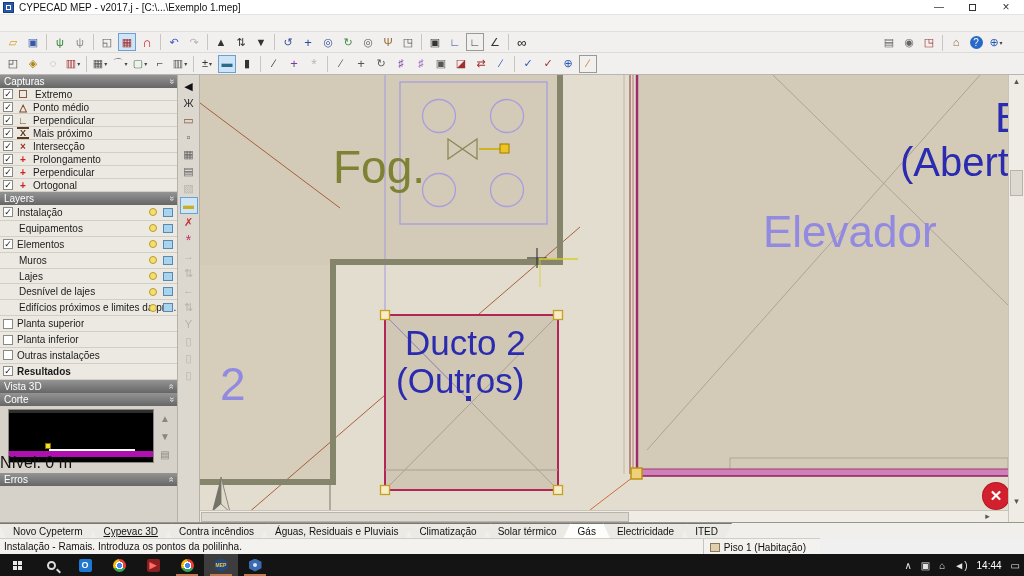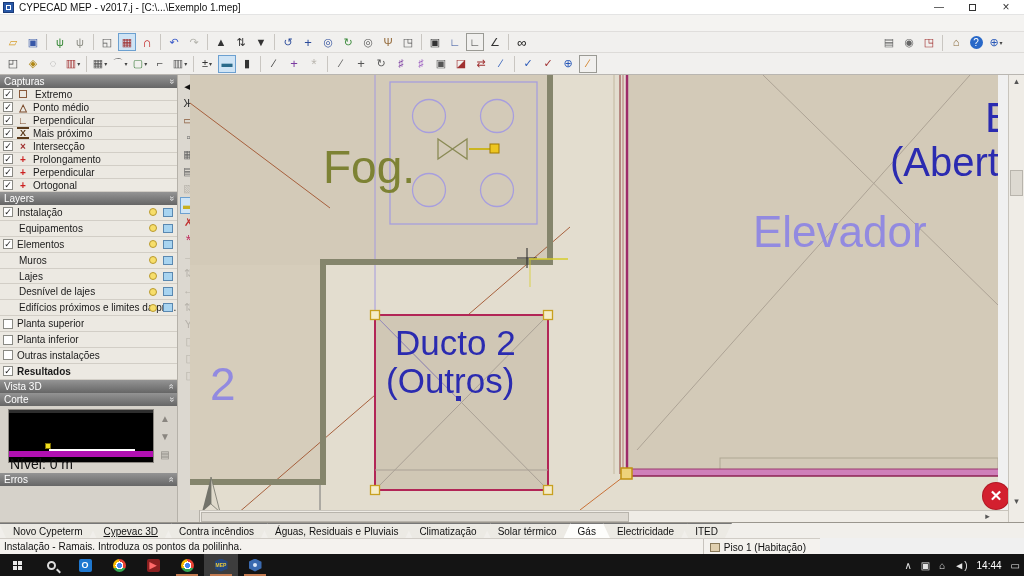--- a/index.html
+++ b/index.html
@@ -49,26 +49,26 @@
 .cube{width:10px;height:9px;background:#a8d4f0;border:1px solid #5a88b0}
 .lock{position:relative;width:9px;height:7px;background:#e5c53a;border:1px solid #937716;border-radius:1px;margin-top:3px}
 .lock::before{content:"";position:absolute;top:-4px;left:1px;width:4px;height:4px;border:1px solid #937716;border-bottom:none;border-radius:3px 3px 0 0}
 #cortebody{position:relative;height:67px;background:#d6d2ca}
 #cortebox{position:absolute;left:8px;top:3px;width:146px;height:54px;background:#000;border:1px solid #8a8680}
 #cortetop{position:absolute;left:0;top:0;width:100%;height:3px;background:#2e2e2e}
 #cortemag{position:absolute;left:0;bottom:5px;width:100%;height:6px;background:#b110b1}
 #cortewhite{position:absolute;left:40px;bottom:11px;width:86px;height:2px;background:#fff}
 #cortedot{position:absolute;left:36px;bottom:13px;width:6px;height:6px;background:#f0e020;border:1px solid #807000}
 .cortebtn{position:absolute;left:158px;width:14px;height:14px;color:#8a8680;font-size:10px;text-align:center;line-height:14px}
-#nivel{position:absolute;left:10px;bottom:1px;font-size:14px;color:#111}
+#nivel{position:absolute;left:0;bottom:1px;font-size:16px;color:#111}
 
 #vtoolbar{left:178px;top:75px;width:22px;height:447px;background:#dcd8d0;border-right:1px solid #b5b1a9;display:flex;flex-direction:column;align-items:center;padding-top:3px}
 #vtoolbar .tbtn{width:18px;height:17px;margin:0}
 
-#canvaswrap{left:190px;top:75px;width:808px;height:435px;background:#bef264}
+#canvaswrap{left:200px;top:75px;width:808px;height:435px;background:#bef264}
 #cancelbtn{left:983px;top:483px;width:26px;height:26px;border-radius:50%;background:#d3202f;color:#fff;font-size:15px;font-weight:bold;text-align:center;line-height:25px;box-shadow:0 0 0 1px #b01824}
 
 #hscroll{left:200px;top:510px;width:808px;height:12px;background:#efece6;border-top:1px solid #c8c4bc}
 #hthumb{position:absolute;left:1px;top:1px;width:428px;height:10px;background:#ddd9d1;border:1px solid #b8b4ac}
 #harrow{position:absolute;right:14px;top:0;width:13px;height:11px;color:#555;font-size:9px;text-align:center;line-height:11px}
 #vscroll{left:1008px;top:75px;width:16px;height:447px;background:#efece6;border-left:1px solid #c8c4bc}
 .varrow{position:absolute;left:0;width:15px;height:13px;color:#555;font-size:9px;text-align:center;line-height:13px}
 #vthumb{position:absolute;left:1px;top:95px;width:13px;height:26px;background:#ddd9d1;border:1px solid #b8b4ac}
 
 #tabsbar{left:0;top:522px;width:1024px;height:16px;background:#f1efeb;border-top:1px solid #9a968e;display:flex;align-items:stretch;padding-left:6px}

